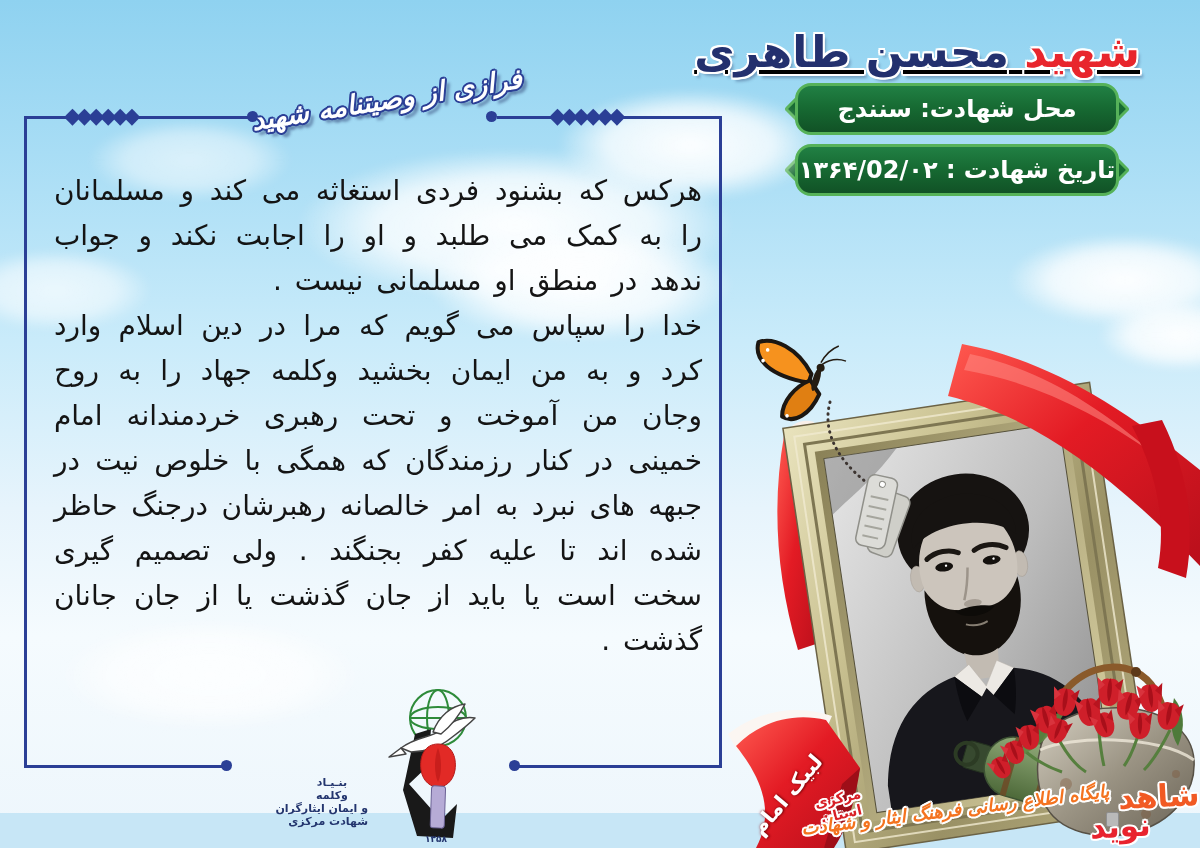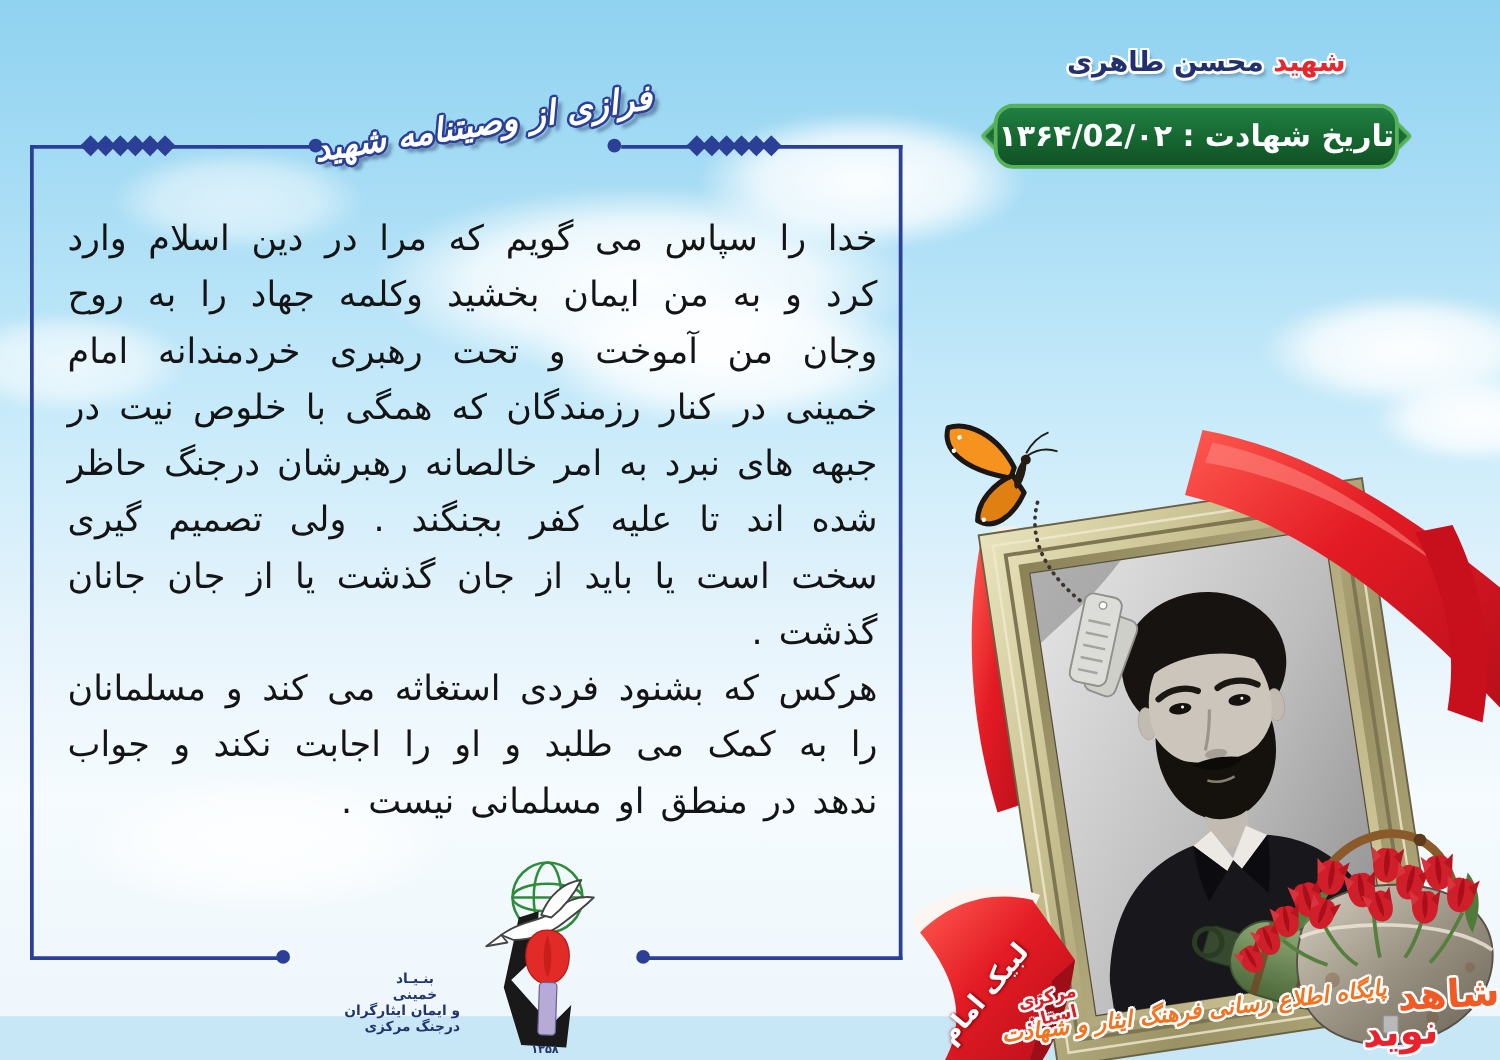--- a/index.html
+++ b/index.html
@@ -9,25 +9,25 @@
     background:linear-gradient(180deg,#8fd2f0 0%,#a8ddf5 18%,#c9ebfa 40%,#e7f4fc 60%,#f5fbfe 75%,#edf6fc 100%);
   }
   .abs{position:absolute;}
   
   .cloud{position:absolute;border-radius:50%;
     background:radial-gradient(ellipse at center,rgba(255,255,255,.97) 0%,rgba(255,255,255,.75) 45%,rgba(255,255,255,0) 72%);
     filter:blur(4px);pointer-events:none;}
   
   .bottom-strip{left:0;top:813px;width:1200px;height:35px;background:#c7e6f6;}
   
-  .header-title{left:790px;top:38px;width:350px;text-align:center;white-space:nowrap;
-    font-size:22px;font-weight:800;direction:rtl;
+  .header-title{left:790px;top:26px;width:350px;text-align:center;white-space:nowrap;
+    font-size:44px;font-weight:800;direction:rtl;
     text-shadow:2px 0 0 #fff,-2px 0 0 #fff,0 2px 0 #fff,0 -2px 0 #fff,
       1.6px 1.6px 0 #fff,-1.6px -1.6px 0 #fff,1.6px -1.6px 0 #fff,-1.6px 1.6px 0 #fff,
-      3px 4px 3px rgba(30,40,90,.35);}
+      3px 4px 3px rgba(30,40,90,.35);text-decoration:underline;}
   .header-title .red{color:#e8262d;}
   .header-title .navy{color:#23306e;}
   .badges{left:795px;top:83px;width:324px;}
   .badge{position:relative;width:318px;height:46px;margin-bottom:9px;
     border:3px solid #56b259;border-radius:16px;
     background:linear-gradient(180deg,#218044 0%,#176b33 45%,#115226 100%);
     color:#fff;font-size:24px;font-weight:bold;text-align:center;line-height:46px;
     direction:rtl;white-space:nowrap;}
   .badge::before,.badge::after{content:'';position:absolute;top:50%;width:14px;height:14px;
     background:#176b33;border:3px solid #56b259;border-radius:3px;
@@ -93,29 +93,30 @@
 <div class="abs bdot" style="left:247px;top:111px;"></div>
 <div class="abs bdot" style="left:486px;top:111px;"></div>
 <div class="abs bdot" style="left:221px;top:760px;"></div>
 <div class="abs bdot" style="left:509px;top:760px;"></div>
 <div class="abs bdiamonds" style="left:64px;top:105px;">◆◆◆◆◆◆</div>
 <div class="abs bdiamonds" style="left:549px;top:105px;">◆◆◆◆◆◆</div>
 
 <div class="abs calli">فرازی از وصیتنامه شهید</div>
 
 <div class="abs testament">
+  <p>هرکس که بشنود فردی استغاثه می کند و مسلمانان را به کمک می طلبد و او را اجابت نکند و جواب ندهد در منطق او مسلمانی نیست .</p>
   <p>خدا را سپاس می گویم که مرا در دین اسلام وارد کرد و به من ایمان بخشید وکلمه جهاد را به روح وجان من آموخت و تحت رهبری خردمندانه امام خمینی در کنار رزمندگان که همگی با خلوص نیت در جبهه های نبرد به امر خالصانه رهبرشان درجنگ حاظر شده اند تا علیه کفر بجنگند . ولی تصمیم گیری سخت است یا باید از جان گذشت یا از جان جانان گذشت .</p>
-  <p>هرکس که بشنود فردی استغاثه می کند و مسلمانان را به کمک می طلبد و او را اجابت نکند و جواب ندهد در منطق او مسلمانی نیست .</p>
 </div>
 
 <div class="abs header-title">
   <span class="red">شهید</span>
   <span class="navy">محسن طاهری</span>
 </div>
 <div class="abs badges">
+  <div class="badge">محل شهادت: سنندج</div>
   <div class="badge">تاریخ شهادت : ۱۳۶۴/02/۰۲</div>
 </div>
 
 <div class="abs scene">
 <svg width="474" height="534" viewBox="0 0 474 534" xmlns="http://www.w3.org/2000/svg">
   <defs>
     <linearGradient id="gRib" x1="0" y1="0" x2="1" y2="1">
       <stop offset="0" stop-color="#ff5a50"></stop>
           <stop offset=".45" stop-color="#e31b24"></stop>
           <stop offset="1" stop-color="#b90f1b"></stop>
@@ -285,23 +286,23 @@
       <path d="M57,60 C44,60 38,72 40,86 C42,98 50,103 57,103 C64,103 72,98 74,86 C76,72 70,60 57,60 Z" fill="#e22a26" stroke="#b31a18"></path>
       <path d="M57,64 C53,74 53,90 57,98 C61,90 61,74 57,64 Z" fill="#c81e1c"></path>
     </g>
     <g transform="rotate(2 57 120)">
       <rect x="50" y="102" width="14" height="42" rx="3" fill="#b6abd6" stroke="#6a6194"></rect>
     </g>
     <text x="55" y="158" font-size="9" font-weight="bold" fill="#23356e" text-anchor="middle">۱۳۵۸</text>
   </svg>
   <div class="ftext">
     <div class="l">بنـیـاد</div>
-    <div class="l">خمینی</div>
+    <div class="l">وکلمه</div>
     <div class="l">و ایمان ایثارگران</div>
-    <div class="l">درجنگ مرکزی</div>
+    <div class="l">شهادت مرکزی</div>
   </div>
 </div>
 
 <div class="abs watermark">
   <span class="wm wm-province">
     <span>مرکزی</span><br>
     <span>استان</span>
   </span>
   <span class="wm wm-script">پایگاه اطلاع رسانی فرهنگ ایثار و شهادت</span>
   <span class="wm wm-box abs"></span>

